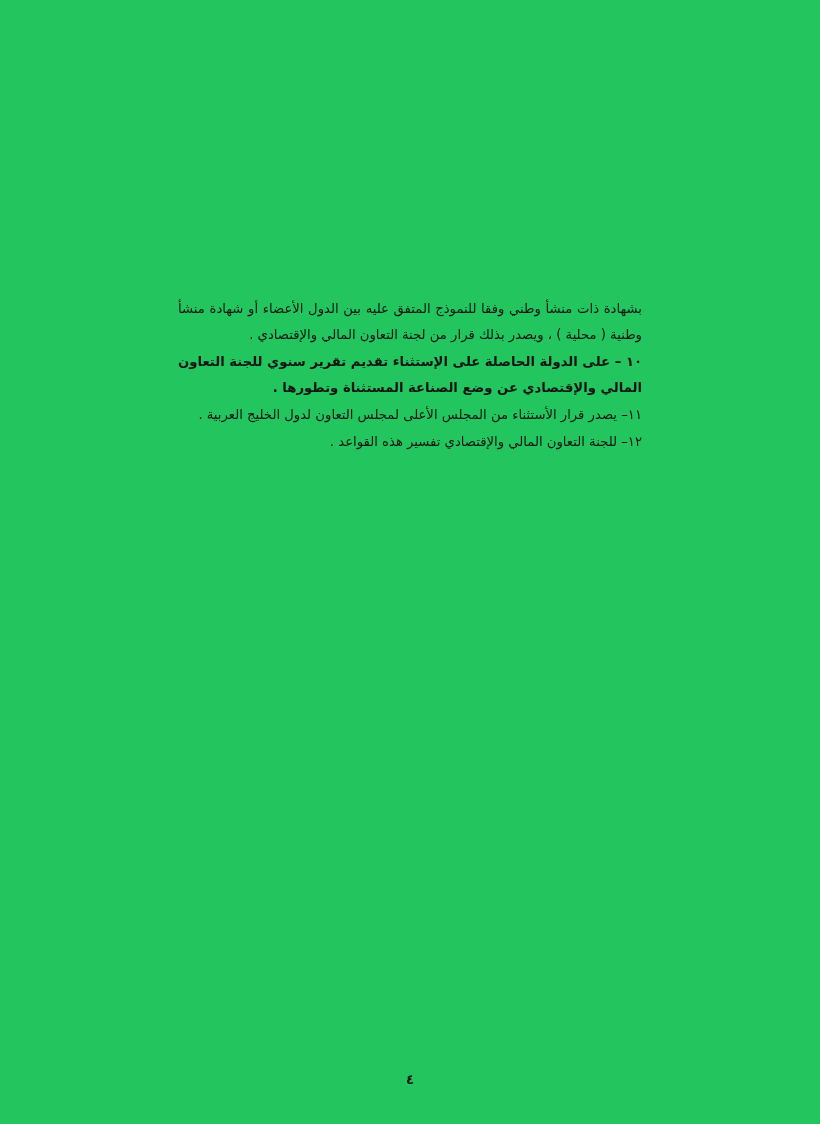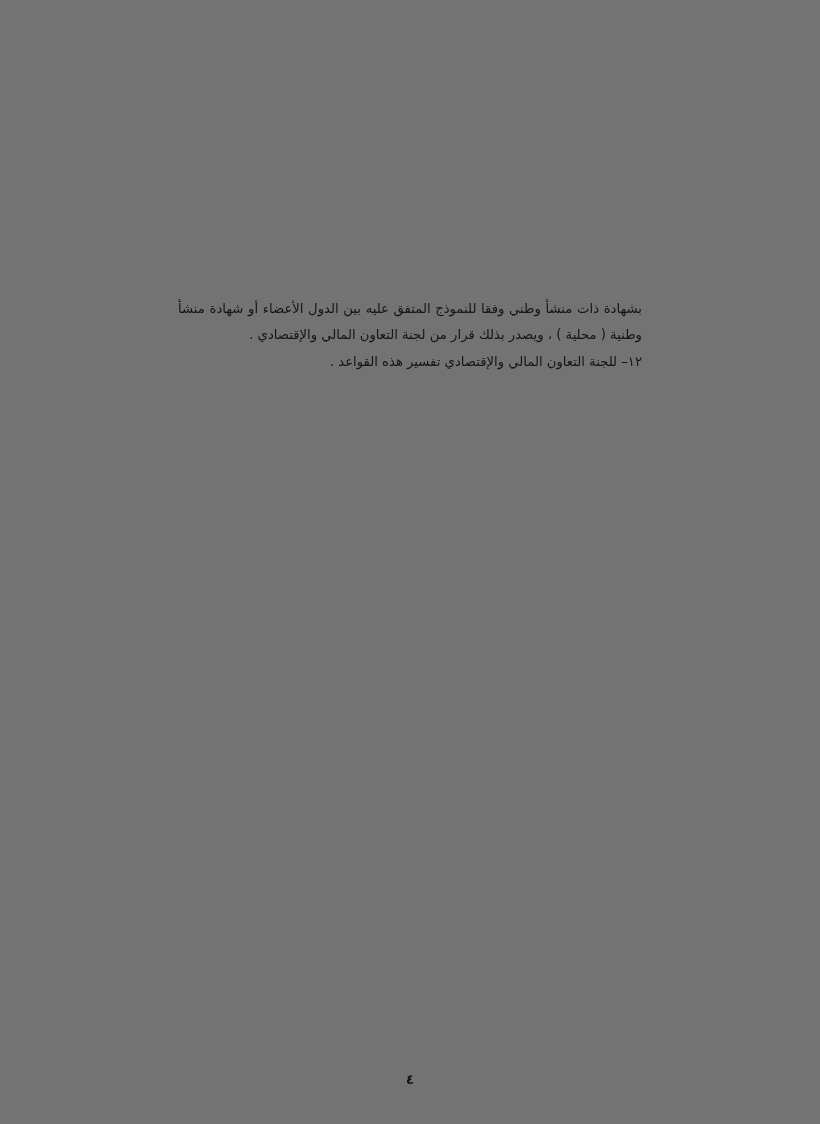--- a/index.html
+++ b/index.html
@@ -11,21 +11,21 @@
     width: 820px;
     height: 1124px;
     position: relative;
     font-family: "DejaVu Sans", "Liberation Sans", sans-serif;
     color: #111111;
     overflow: hidden;
   }
   .page {
     position: absolute;
     inset: 0;
-    background: #737373;
+    background: #22c55e;
   }
   .content {
     position: absolute;
     top: 296px;
     left: 178px;
     width: 464px;
     direction: rtl;
     text-align: justify;
   }
   .para {
@@ -70,21 +70,29 @@
 </style>
 </head>
 <body>
 
 <div class="page">
 
   <div class="content">
 
     <p class="para lead">بشهادة ذات منشأ وطني  وفقا للنموذج المتفق عليه بين الدول الأعضاء أو شهادة منشأ وطنية ( محلية ) ، ويصدر بذلك قرار من لجنة التعاون المالي والإقتصادي .</p>
 
+    <div class="listitem bold">
+      <span class="num">١٠ –</span>
+      <span class="itemtext">على الدولة الحاصلة على الإستثناء تقديم تقرير سنوي للجنة التعاون المالي والإقتصادي عن وضع الصناعة المستثناة وتطورها .</span>
+    </div>
 
+    <div class="listitem">
+      <span class="num">١١–</span>
+      <span class="itemtext">يصدر قرار الأستثناء من المجلس الأعلى لمجلس التعاون لدول الخليج العربية .</span>
+    </div>
 
     <div class="listitem">
       <span class="num">١٢–</span>
       <span class="itemtext">للجنة التعاون المالي والإقتصادي تفسير هذه القواعد .</span>
     </div>
 
 
   </div>
 
   <div class="pagenum">٤</div>

